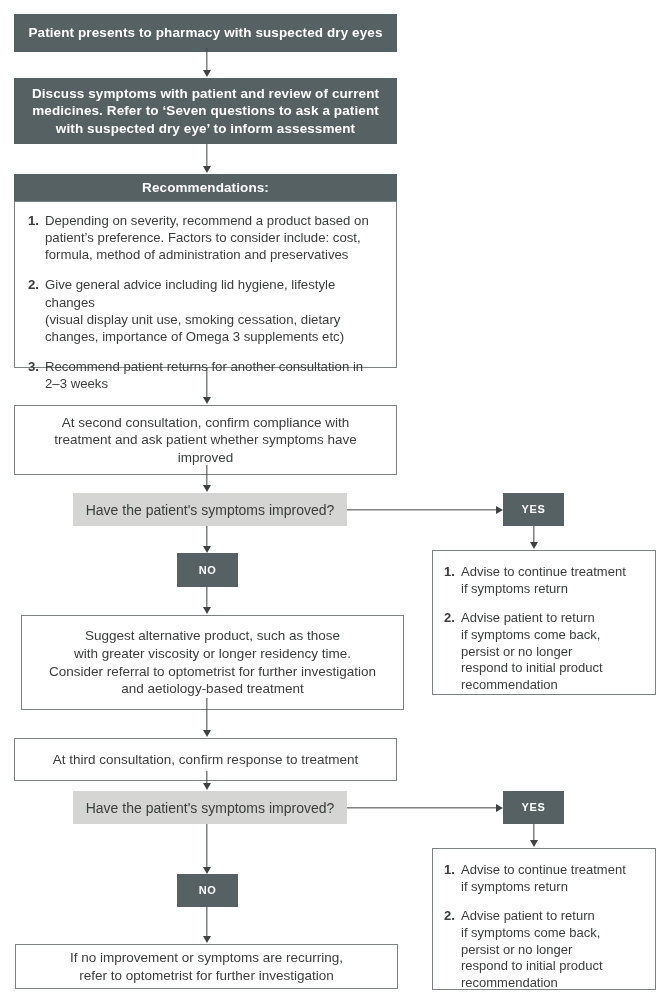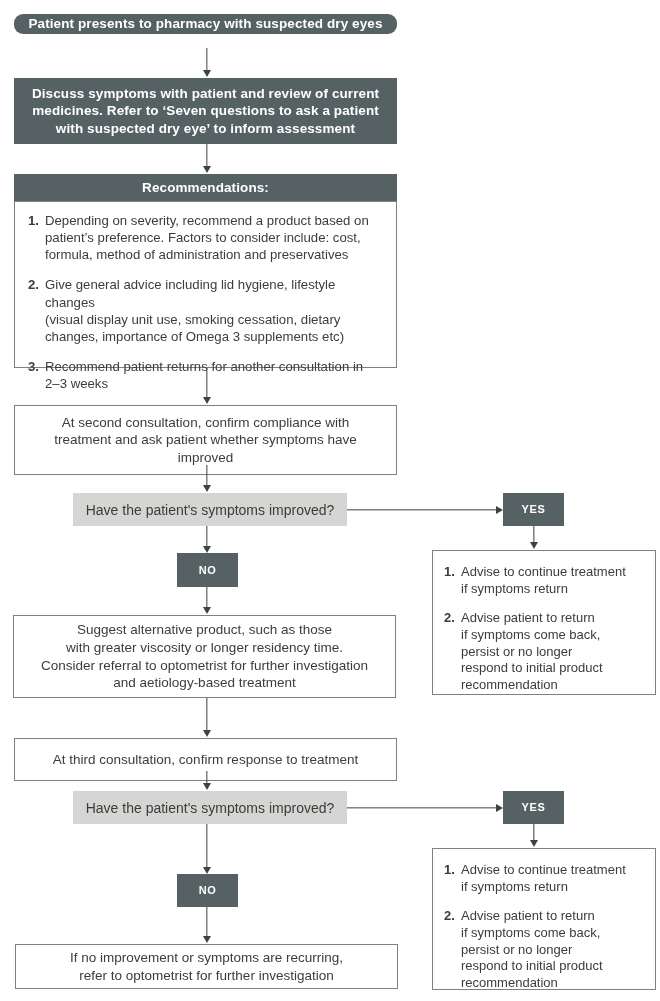--- a/index.html
+++ b/index.html
@@ -62,21 +62,21 @@
     content:"";position:absolute;top:50%;transform:translateY(-50%);right:0;
     border-top:4.5px solid transparent;border-bottom:4.5px solid transparent;
     border-left:7px solid var(--arrow);
   }
 </style>
 </head>
 <body>
 
 <div class="canvas">
 
-  <div class="box dark" style="left:14px;top:14px;width:383px;height:20px;border-radius:9px;">
+  <div class="box dark" style="left:14px;top:14px;width:383px;height:38px;">
     <span class="pre">Patient presents to pharmacy with suspected dry eyes</span>
   </div>
 
   <div class="varrow" style="left:201px;top:48px;height:29px;"></div>
 
   <div class="box dark" style="left:14px;top:78px;width:383px;height:66px;">
     <span class="pre">Discuss symptoms with patient and review of current
 medicines. Refer to ‘Seven questions to ask a patient
 with suspected dry eye’ to inform assessment</span>
   </div>
@@ -146,21 +146,21 @@
   </div>
 
   <div class="varrow" style="left:201px;top:526px;height:27px;"></div>
 
   <div class="box dark badge" style="left:177px;top:553px;width:61px;height:34px;">
     <span>NO</span>
   </div>
 
   <div class="varrow" style="left:201px;top:587px;height:27px;"></div>
 
-  <div class="box white" style="left:13px;top:615px;width:383px;height:83px;">
+  <div class="box white" style="left:21px;top:615px;width:383px;height:95px;">
     <span class="pre">Suggest alternative product, such as those
 with greater viscosity or longer residency time.
 Consider referral to optometrist for further investigation
 and aetiology-based treatment</span>
   </div>
 
   <div class="varrow" style="left:201px;top:698px;height:39px;"></div>
 
   <div class="box white" style="left:14px;top:738px;width:383px;height:43px;">
     <span class="pre">At third consultation, confirm response to treatment</span>

